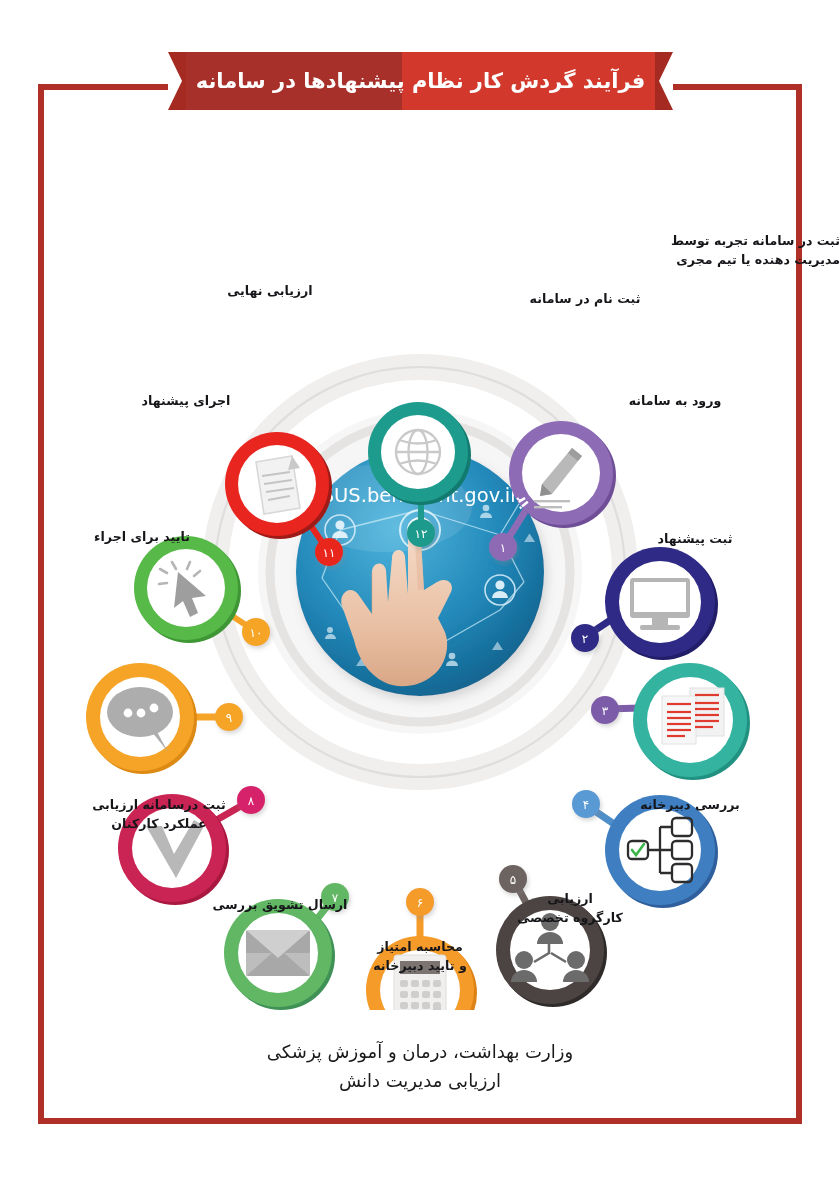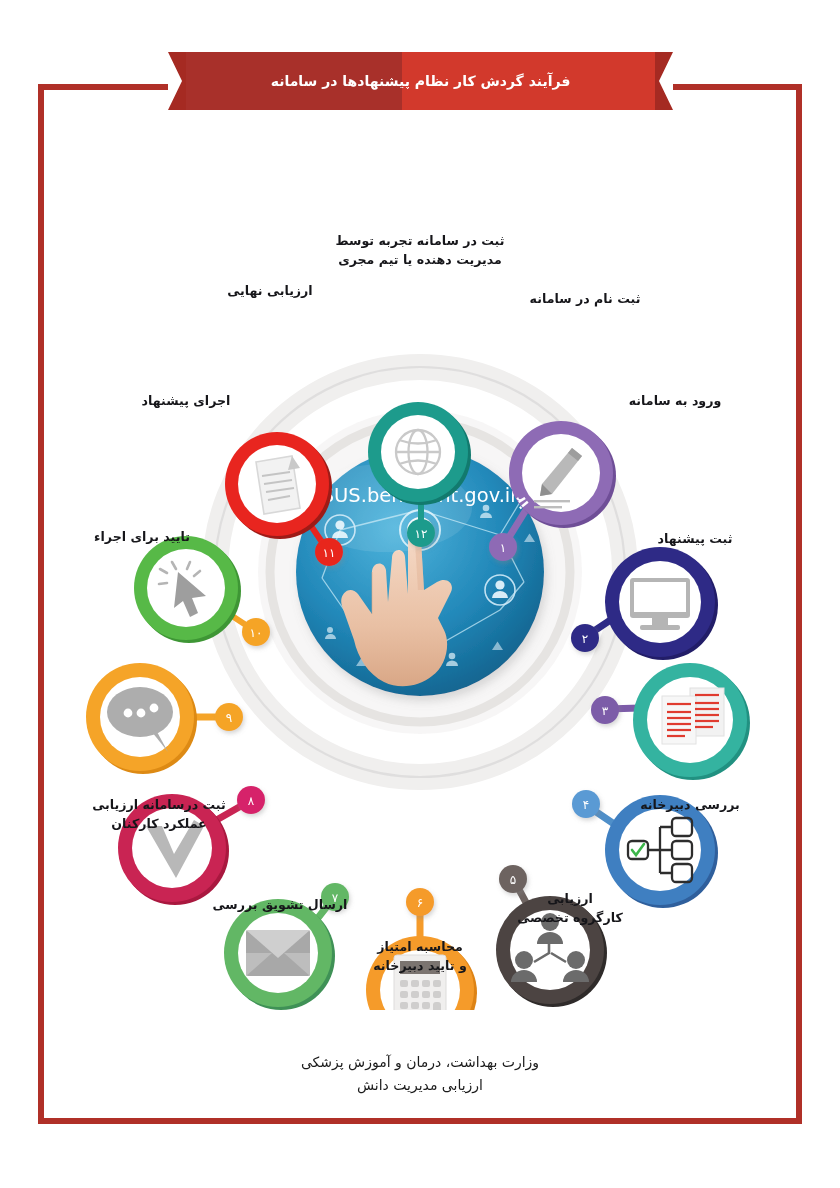--- a/index.html
+++ b/index.html
@@ -28,39 +28,39 @@
   .ribbon-left-tail{left:0;clip-path:polygon(0 0,100% 0,100% 100%,0 100%,14px 50%);}
   .ribbon-right-tail{right:0;clip-path:polygon(0 0,100% 0,calc(100% - 14px) 50%,100% 100%,0 100%);}
   .ribbon-body{
     position:absolute;left:18px;right:18px;top:0;height:58px;
     background:#c5372c;display:flex;align-items:center;justify-content:center;
   }
   .ribbon-body.shade-left{
     background:linear-gradient(90deg,#a8302a 0%,#a8302a 46%,#d2392c 46%,#d2392c 100%);
   }
   .ribbon-title{
-    color:#ffffff;font-size:14px;font-weight:bold;letter-spacing:.2px;
+    color:#ffffff;font-size:21px;font-weight:bold;letter-spacing:.2px;
     white-space:nowrap;
   }
 
   
   .diagram{position:absolute;left:0;top:110px;width:840px;height:900px;}
   .diagram svg{position:absolute;left:0;top:0;}
 
   
   .node-label{
     position:absolute;color:#16161a;font-size:12.6px;font-weight:bold;
     line-height:1.45;white-space:nowrap;text-align:center;
   }
   .node-label.two-line{line-height:1.5;}
 
   
   .footer{
     position:absolute;left:0;right:0;bottom:92px;text-align:center;
-    color:#1a1a1a;font-size:14px;line-height:1.6;
+    color:#1a1a1a;font-size:18px;line-height:1.6;
   }
   .footer div{white-space:nowrap;}
 </style>
 </head>
 <body>
 
 <div class="page-frame"></div>
 <div class="frame-gap"></div>
 
 <div class="ribbon-wrap">
@@ -449,21 +449,21 @@
         <line x1="262" y1="366" x2="290" y2="362"></line>
         <line x1="264" y1="374" x2="292" y2="370"></line>
         <line x1="266" y1="382" x2="294" y2="378"></line>
         <line x1="268" y1="390" x2="290" y2="386"></line>
       </g>
     </g>
   </g>
 
 </svg>
 
-<div class="node-label two-line" style="left:0;right:0;top:122px;text-align:center;">
+<div class="node-label two-line" style="left:0;right:0;top:122px;text-align:right;">
   <div>ثبت در سامانه تجربه توسط</div>
   <div>مدیریت دهنده یا تیم مجری</div>
 </div>
 
 <div class="node-label" style="left:500px;top:180px;width:170px;">
   <div>ثبت نام در سامانه</div>
 </div>
 
 <div class="node-label" style="left:590px;top:282px;width:170px;">
   <div>ورود به سامانه</div>

